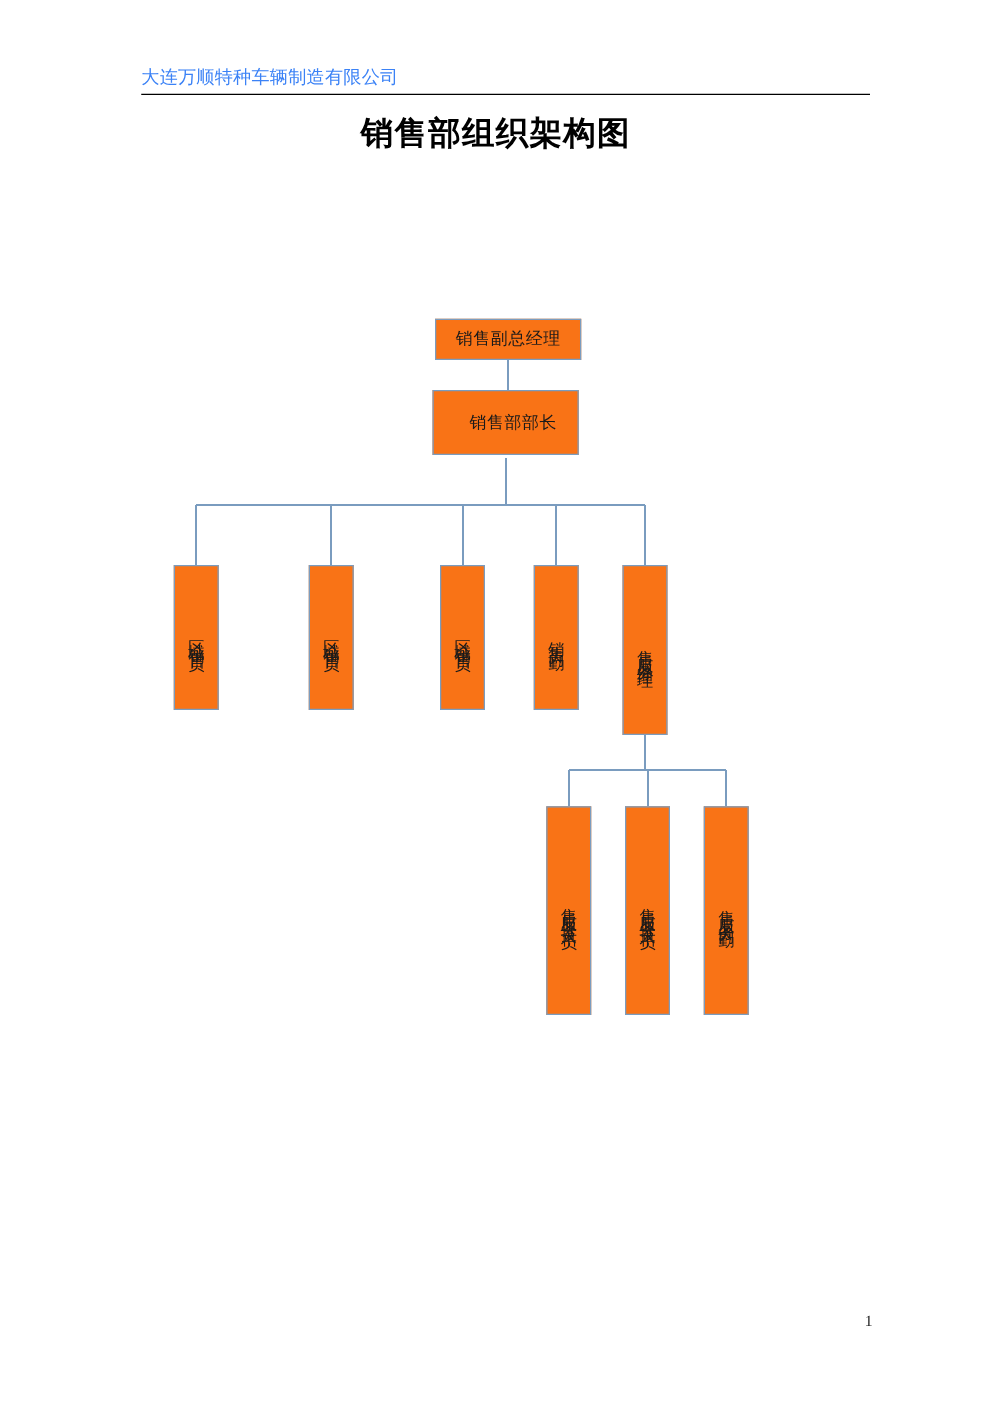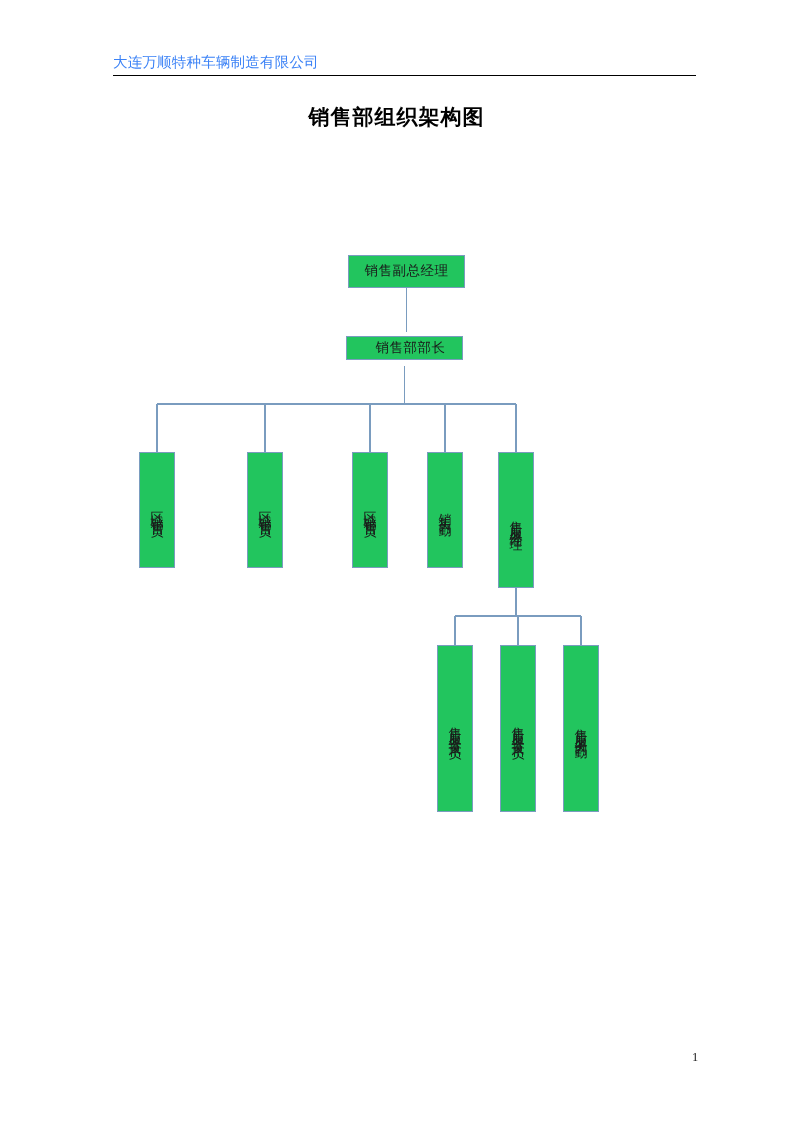--- a/index.html
+++ b/index.html
@@ -41,24 +41,24 @@
   .header-rule {
     margin-top: 3px;
     border-bottom: 1.2px solid #000000;
     width: 583px;
   }
 
   
   .doc-title {
     position: absolute;
     left: 0;
-    top: 103px;
+    top: 89px;
     width: 793px;
     text-align: center;
-    font-size: 21px;
+    font-size: 26px;
     font-weight: bold;
     letter-spacing: 1px;
     color: #000000;
   }
 
   
   .page-number {
     position: absolute;
     left: 680px;
     top: 1050px;
@@ -83,21 +83,21 @@
     width: 793px;
     height: 1122px;
     pointer-events: none;
   }
 
   
   .node {
     position: absolute;
     box-sizing: border-box;
     border: 1.3px solid #7a9cbf;
-    background: #22c55e;
+    background: #f97316;
     display: flex;
     align-items: center;
     justify-content: center;
   }
   .node-label {
     font-size: 13.5px;
     line-height: 1.25;
     color: #1a1a1a;
     text-align: center;
     letter-spacing: 0.5px;
@@ -152,21 +152,21 @@
         <path d="M 455 616 L 455 645"></path>
         <path d="M 518 616 L 518 645"></path>
         <path d="M 581 616 L 581 645"></path>
       </g>
     </svg>
 
     <div class="node horiz" style="left:348px; top:255px; width:117px; height:33px;">
       <span class="node-label">销售副总经理</span>
     </div>
 
-    <div class="node horiz" style="left:346px; top:336px; width:117px; height:24px;padding-left:12px;">
+    <div class="node horiz" style="left:346px; top:312px; width:117px; height:52px;padding-left:12px;">
       <span class="node-label">销售部部长</span>
     </div>
 
     <div class="node vert" style="left:139px; top:452px; width:36px; height:116px;">
       <span class="node-label">区域销售员</span>
     </div>
 
     <div class="node vert" style="left:247px; top:452px; width:36px; height:116px;">
       <span class="node-label">区域销售员</span>
     </div>

